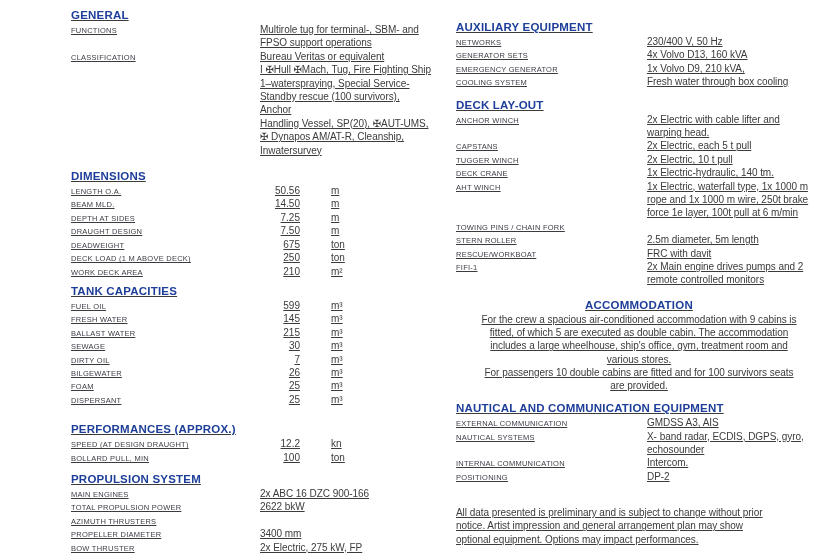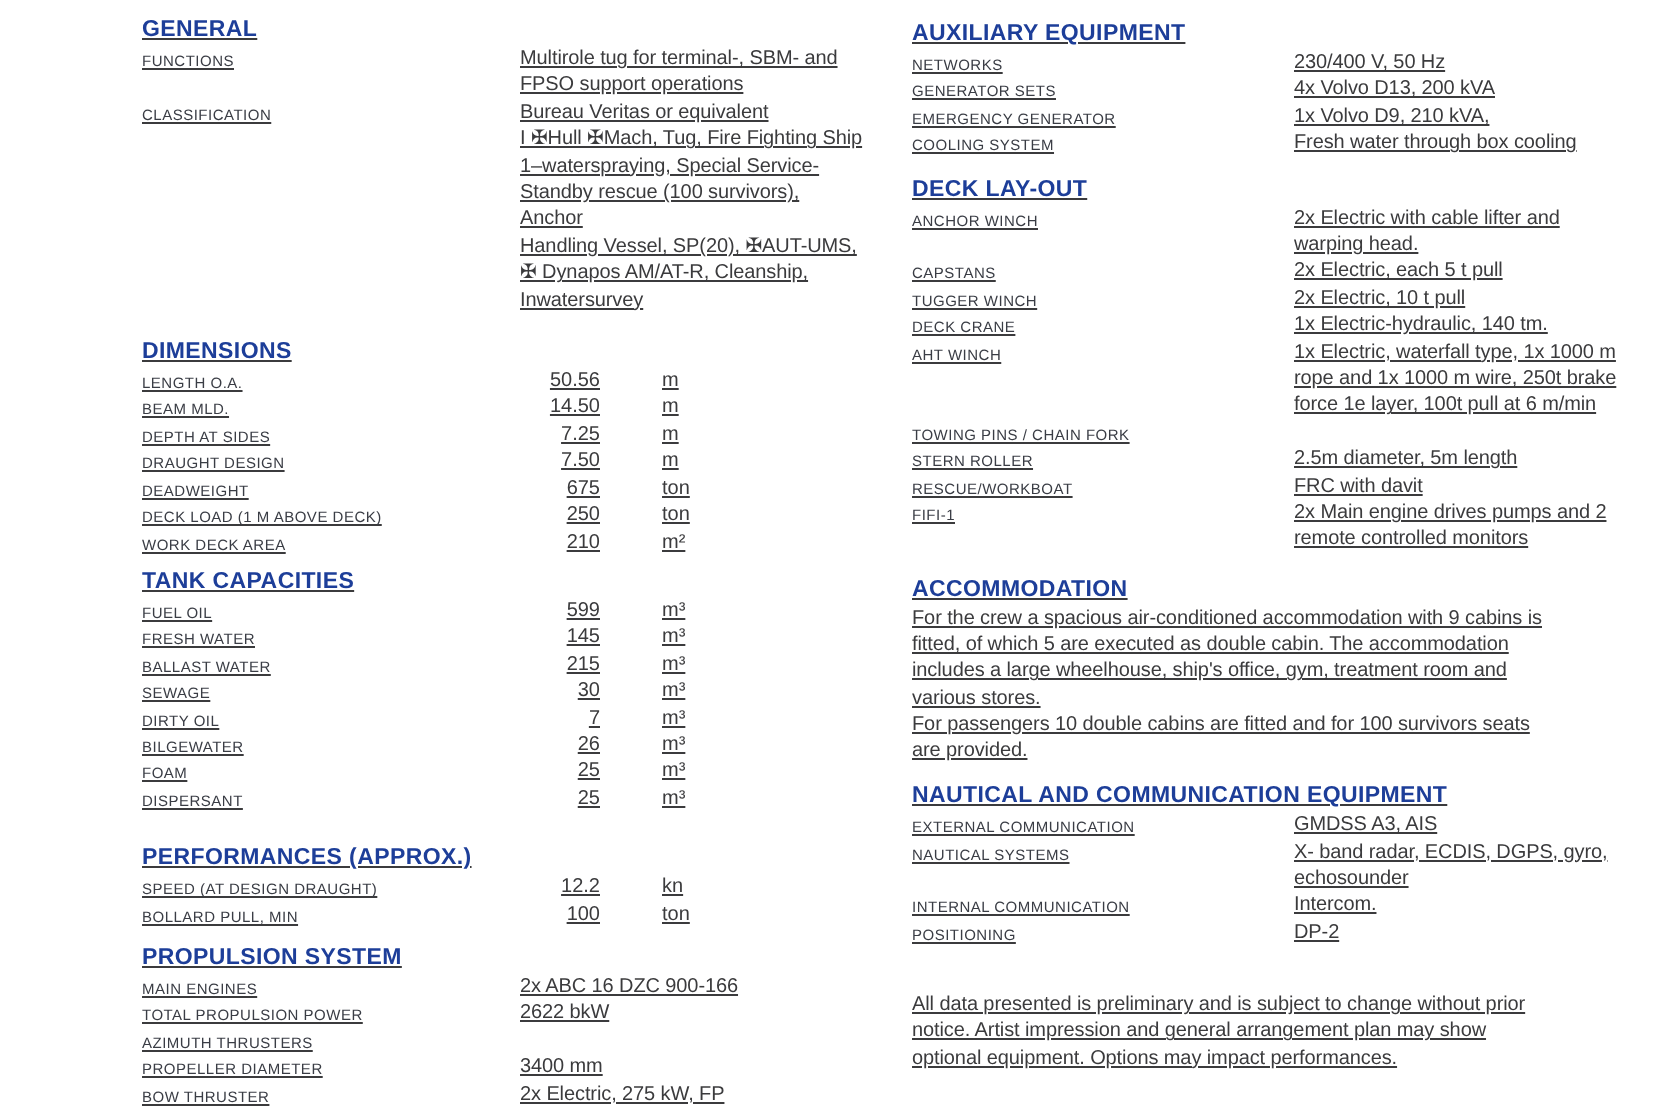--- a/index.html
+++ b/index.html
@@ -6,31 +6,31 @@
   body {
     width: 830px; height: 553px;
     background: #ffffff;
     font-family: "Liberation Sans", sans-serif;
     position: relative;
     overflow: hidden;
     color: #3b3b3d;
   }
   .col { position: absolute; }
   .col-left  { left: 65px;  top: 8px;  width: 373px; }
-  .col-right { left: 450px; top: 10px; width: 378px; }
+  .col-right { left: 450px; top: 20px; width: 378px; }
 
   section { margin: 6px; text-decoration: underline; }
   .sec-general      { margin-top: 0; }
   .sec-dimensions   { margin-top: 12px; }
   .sec-tanks        { margin-top: 5px; }
   .sec-performances { margin-top: 16px; }
   .sec-propulsion   { margin-top: 8px; }
   .sec-auxiliary    { margin-top: 0; }
   .sec-deck         { margin-top: 9px; }
-  .sec-accommodation{ margin-top: 11px; }
+  .sec-accommodation{ margin-top: 11px; text-align: center; }
   .sec-nautical     { margin-top: 9px; }
   .sec-disclaimer   { margin-top: 23px; }
 
   h2 {
     margin: 0 0 1px 0;
     font-size: 11.5px;
     font-weight: bold;
     line-height: 14px;
     letter-spacing: 0.2px;
     color: #1d3e99;
@@ -225,21 +225,21 @@
 <div class="col col-right">
 
   <section class="sec-auxiliary">
     <h2>AUXILIARY EQUIPMENT</h2>
     <div class="row">
       <span class="lbl">NETWORKS</span>
       <span class="val">230/400 V, 50 Hz</span>
     </div>
     <div class="row">
       <span class="lbl">GENERATOR SETS</span>
-      <span class="val">4x Volvo D13, 200 kVA</span>
+      <span class="val">4x Volvo D13, 160 kVA</span>
     </div>
     <div class="row">
       <span class="lbl">EMERGENCY GENERATOR</span>
       <span class="val">1x Volvo D9, 210 kVA,</span>
     </div>
     <div class="row">
       <span class="lbl">COOLING SYSTEM</span>
       <span class="val">Fresh water through box cooling</span>
     </div>
   </section>

